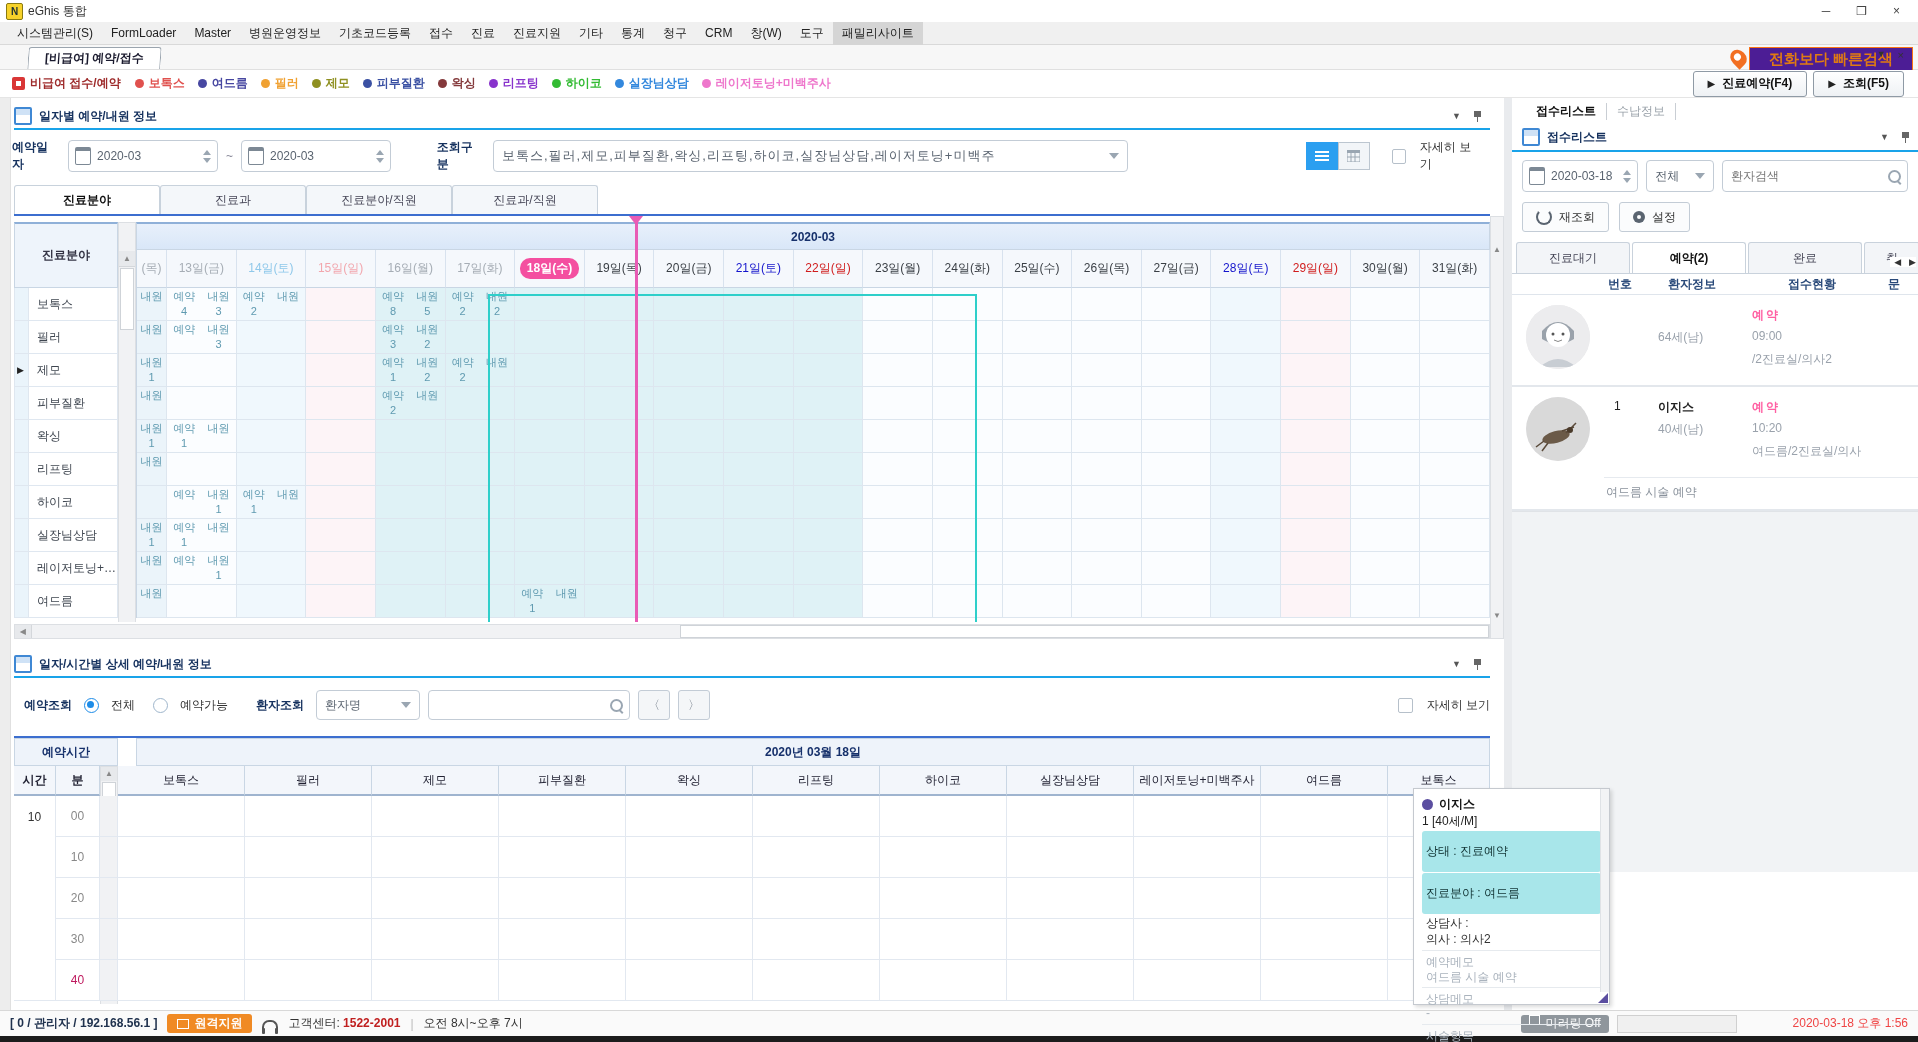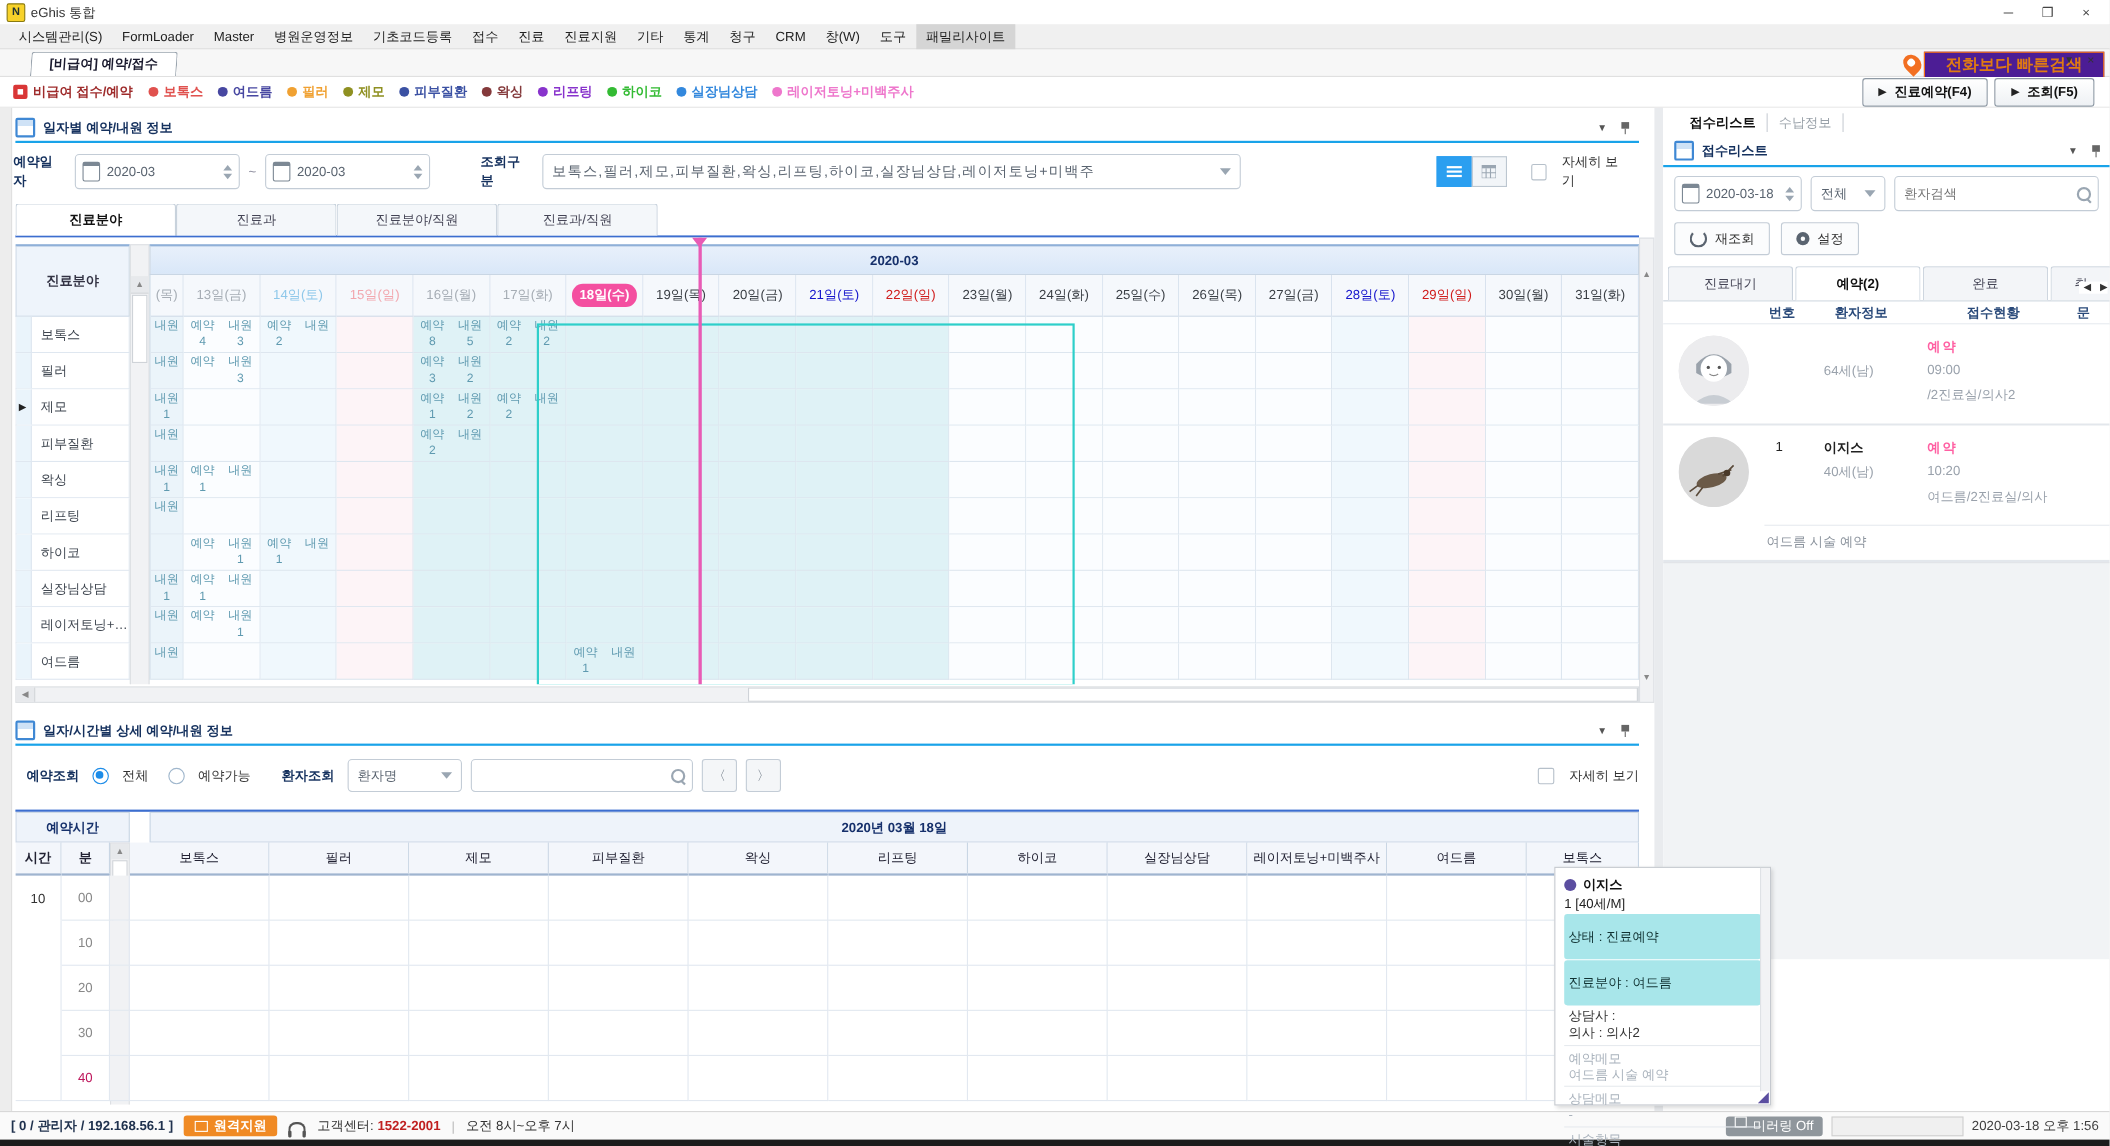--- a/index.html
+++ b/index.html
@@ -176,21 +176,21 @@
   .mon-ico{width:10px;height:8px;border:1px solid #fff;background:transparent;}
   .hs-ico{width:12px;height:10px;border:2px solid #555;border-bottom:none;border-radius:7px 7px 0 0;position:relative;margin-top:4px;}
   .hs-ico:before,.hs-ico:after{content:"";position:absolute;top:6px;width:3px;height:6px;background:#555;border-radius:1px;}
   .hs-ico:before{left:-2px;} .hs-ico:after{right:-2px;}
   #sb-center b{color:#c02020;}
   #sb-sep{color:#bbb;}
   #sb-right{margin-left:auto;display:flex;align-items:center;gap:8px;}
   #sb-mirror{background:#8f969c;color:#fff;border-radius:3px;height:18px;display:flex;align-items:flex-start;padding:0 8px;gap:5px;}
   .mir-ico{width:9px;height:8px;border:1px solid #fff;}
   #sb-progress{width:118px;height:16px;background:#f0f0f0;border:1px solid #d0d0d0;}
-  #sb-time{color:#404040;}
+  #sb-time{color:#ef4444;margin-left:48px;}
   #bottomstrip{left:0;top:1036px;width:1918px;height:6px;background:#1c1c1c;}
   .leftframe{left:0;top:98px;width:10px;height:912px;background:#ededed;border-right:1px solid #e0e0e0;}
 </style>
 </head>
 <body>
 
 <div id="app">
 
   <div id="titlebar" class="abs">
     <div id="app-logo">N</div>

